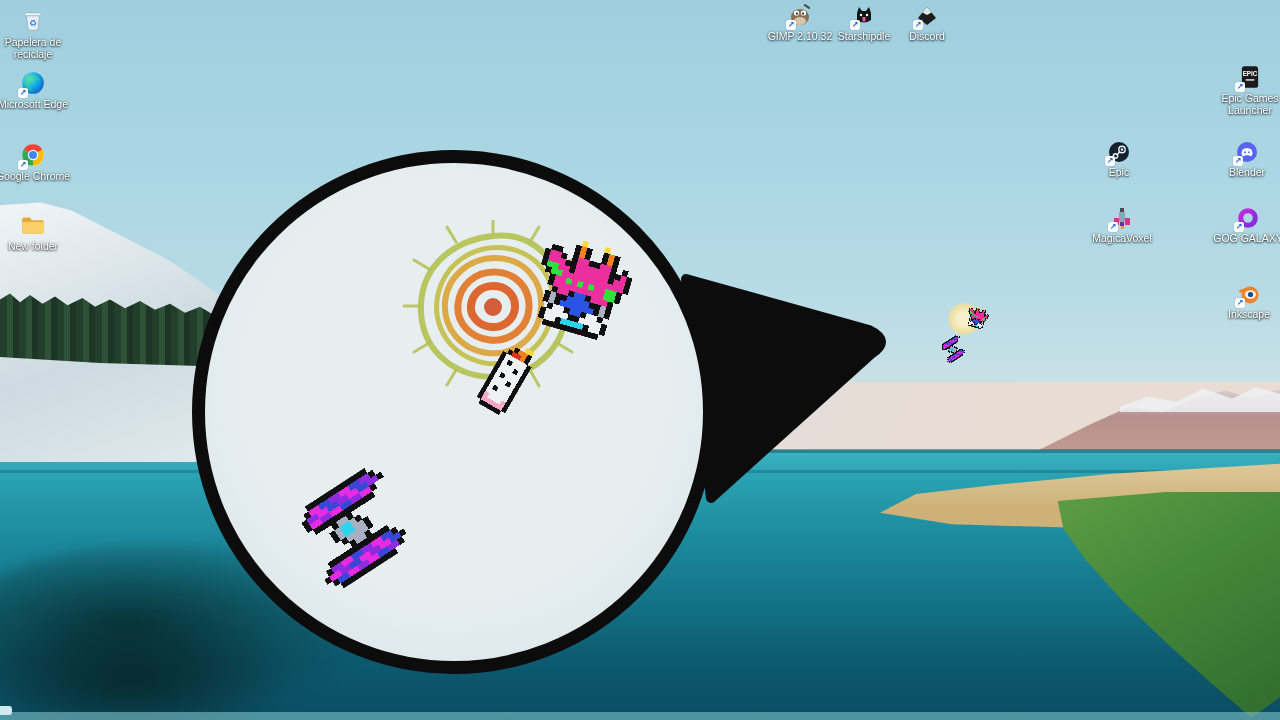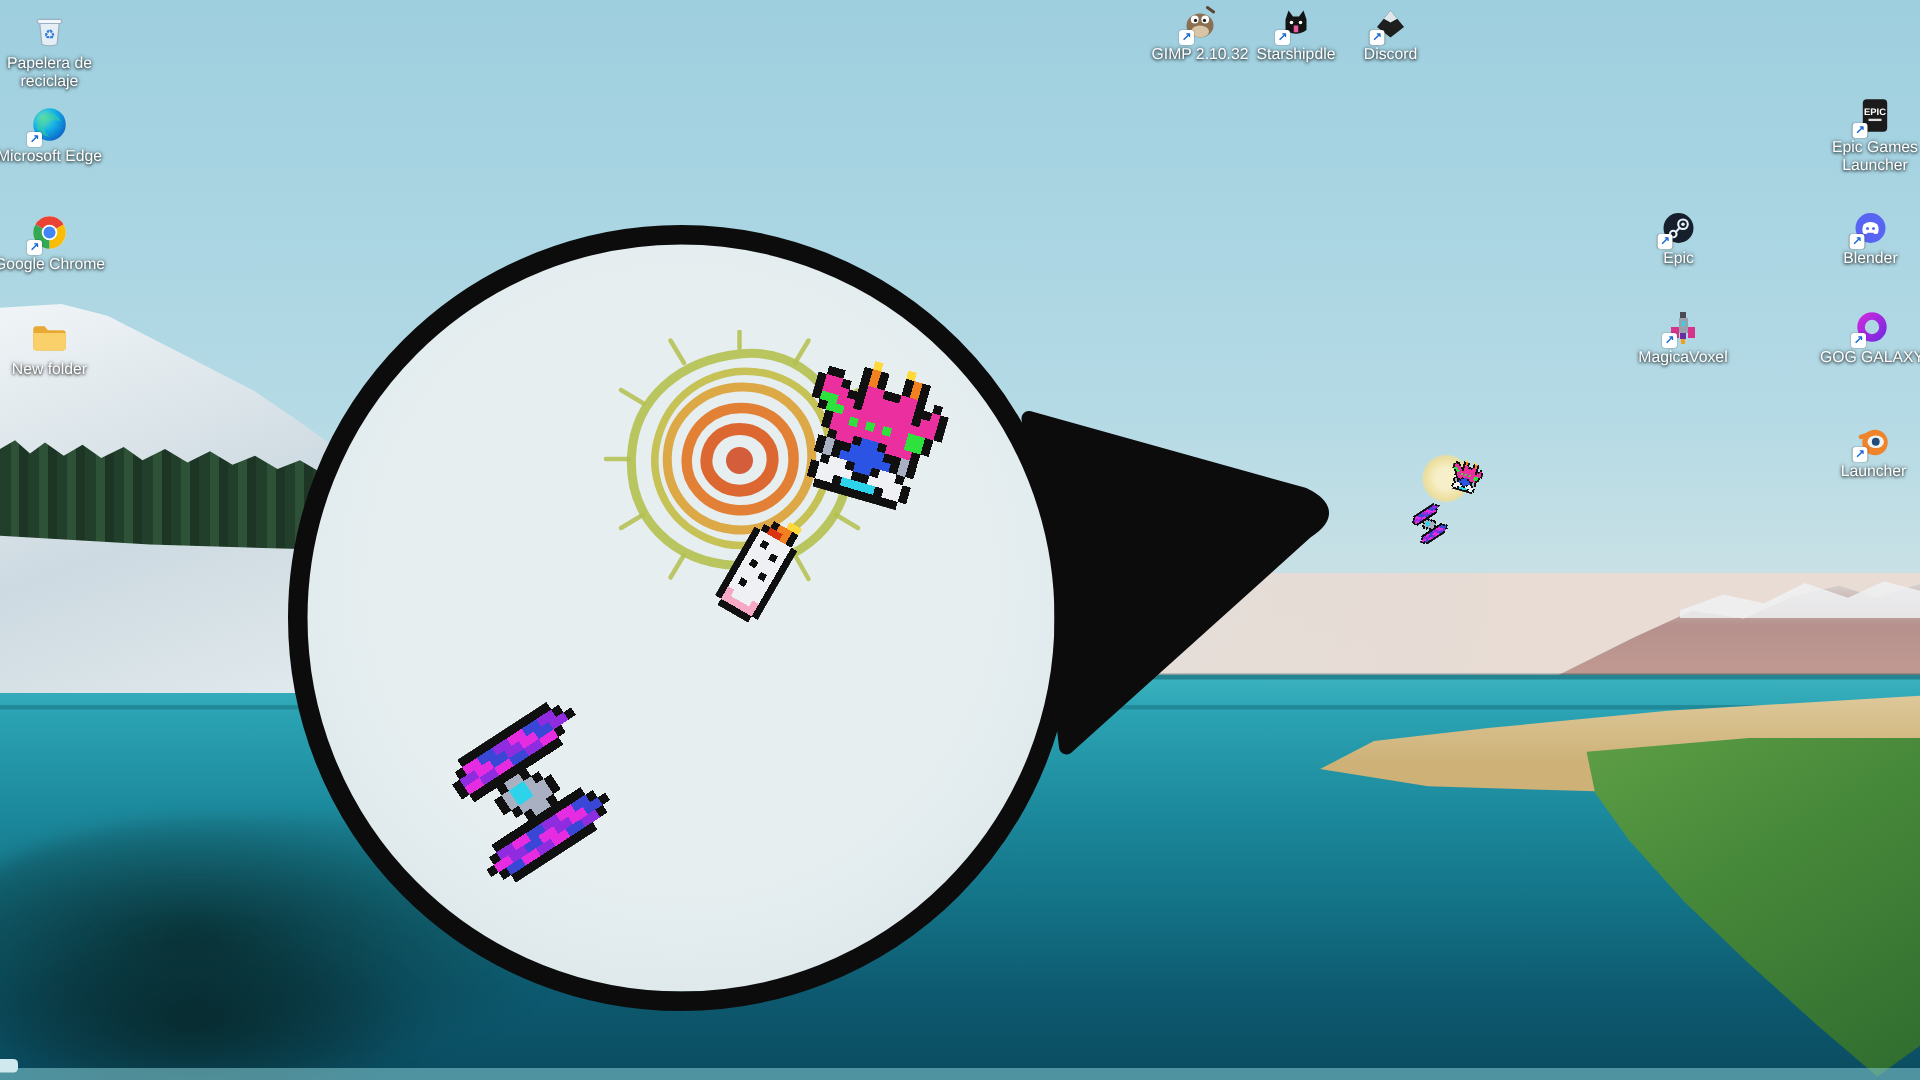--- a/index.html
+++ b/index.html
@@ -597,21 +597,21 @@
   <div class="dicon" style="left:1211px;top:282px">
     <div class="art" style="width:24px;height:24px">
       <svg viewBox="0 0 24 24">
           <rect x="2" y="7" width="8" height="3" rx="1.5" transform="rotate(-18 6 8.5)" fill="#f0842a"></rect>
           <circle cx="13" cy="13" r="8.5" fill="#f0842a"></circle>
           <ellipse cx="13.5" cy="12.5" rx="5.5" ry="4.2" fill="#eef3f6"></ellipse>
           <circle cx="13.5" cy="12.5" r="2.6" fill="#1f4a7a"></circle>
         </svg>
       <span class="sc">↗</span>
     </div>
-    <div class="lbl">Launcher</div>
+    <div class="lbl">Inkscape</div>
   </div>
 
   <svg class="layer tail-svg" width="1280" height="720" viewBox="0 0 1280 720">
     <path d="M686,279 L869,330 Q892,341 871,354 L711,498 Z" fill="#0c0c0c" stroke="#0c0c0c" stroke-width="10" stroke-linejoin="round"></path>
   </svg>
 
   <div class="layer mag-circle"></div>
 
   <div class="layer mag-content">
 

